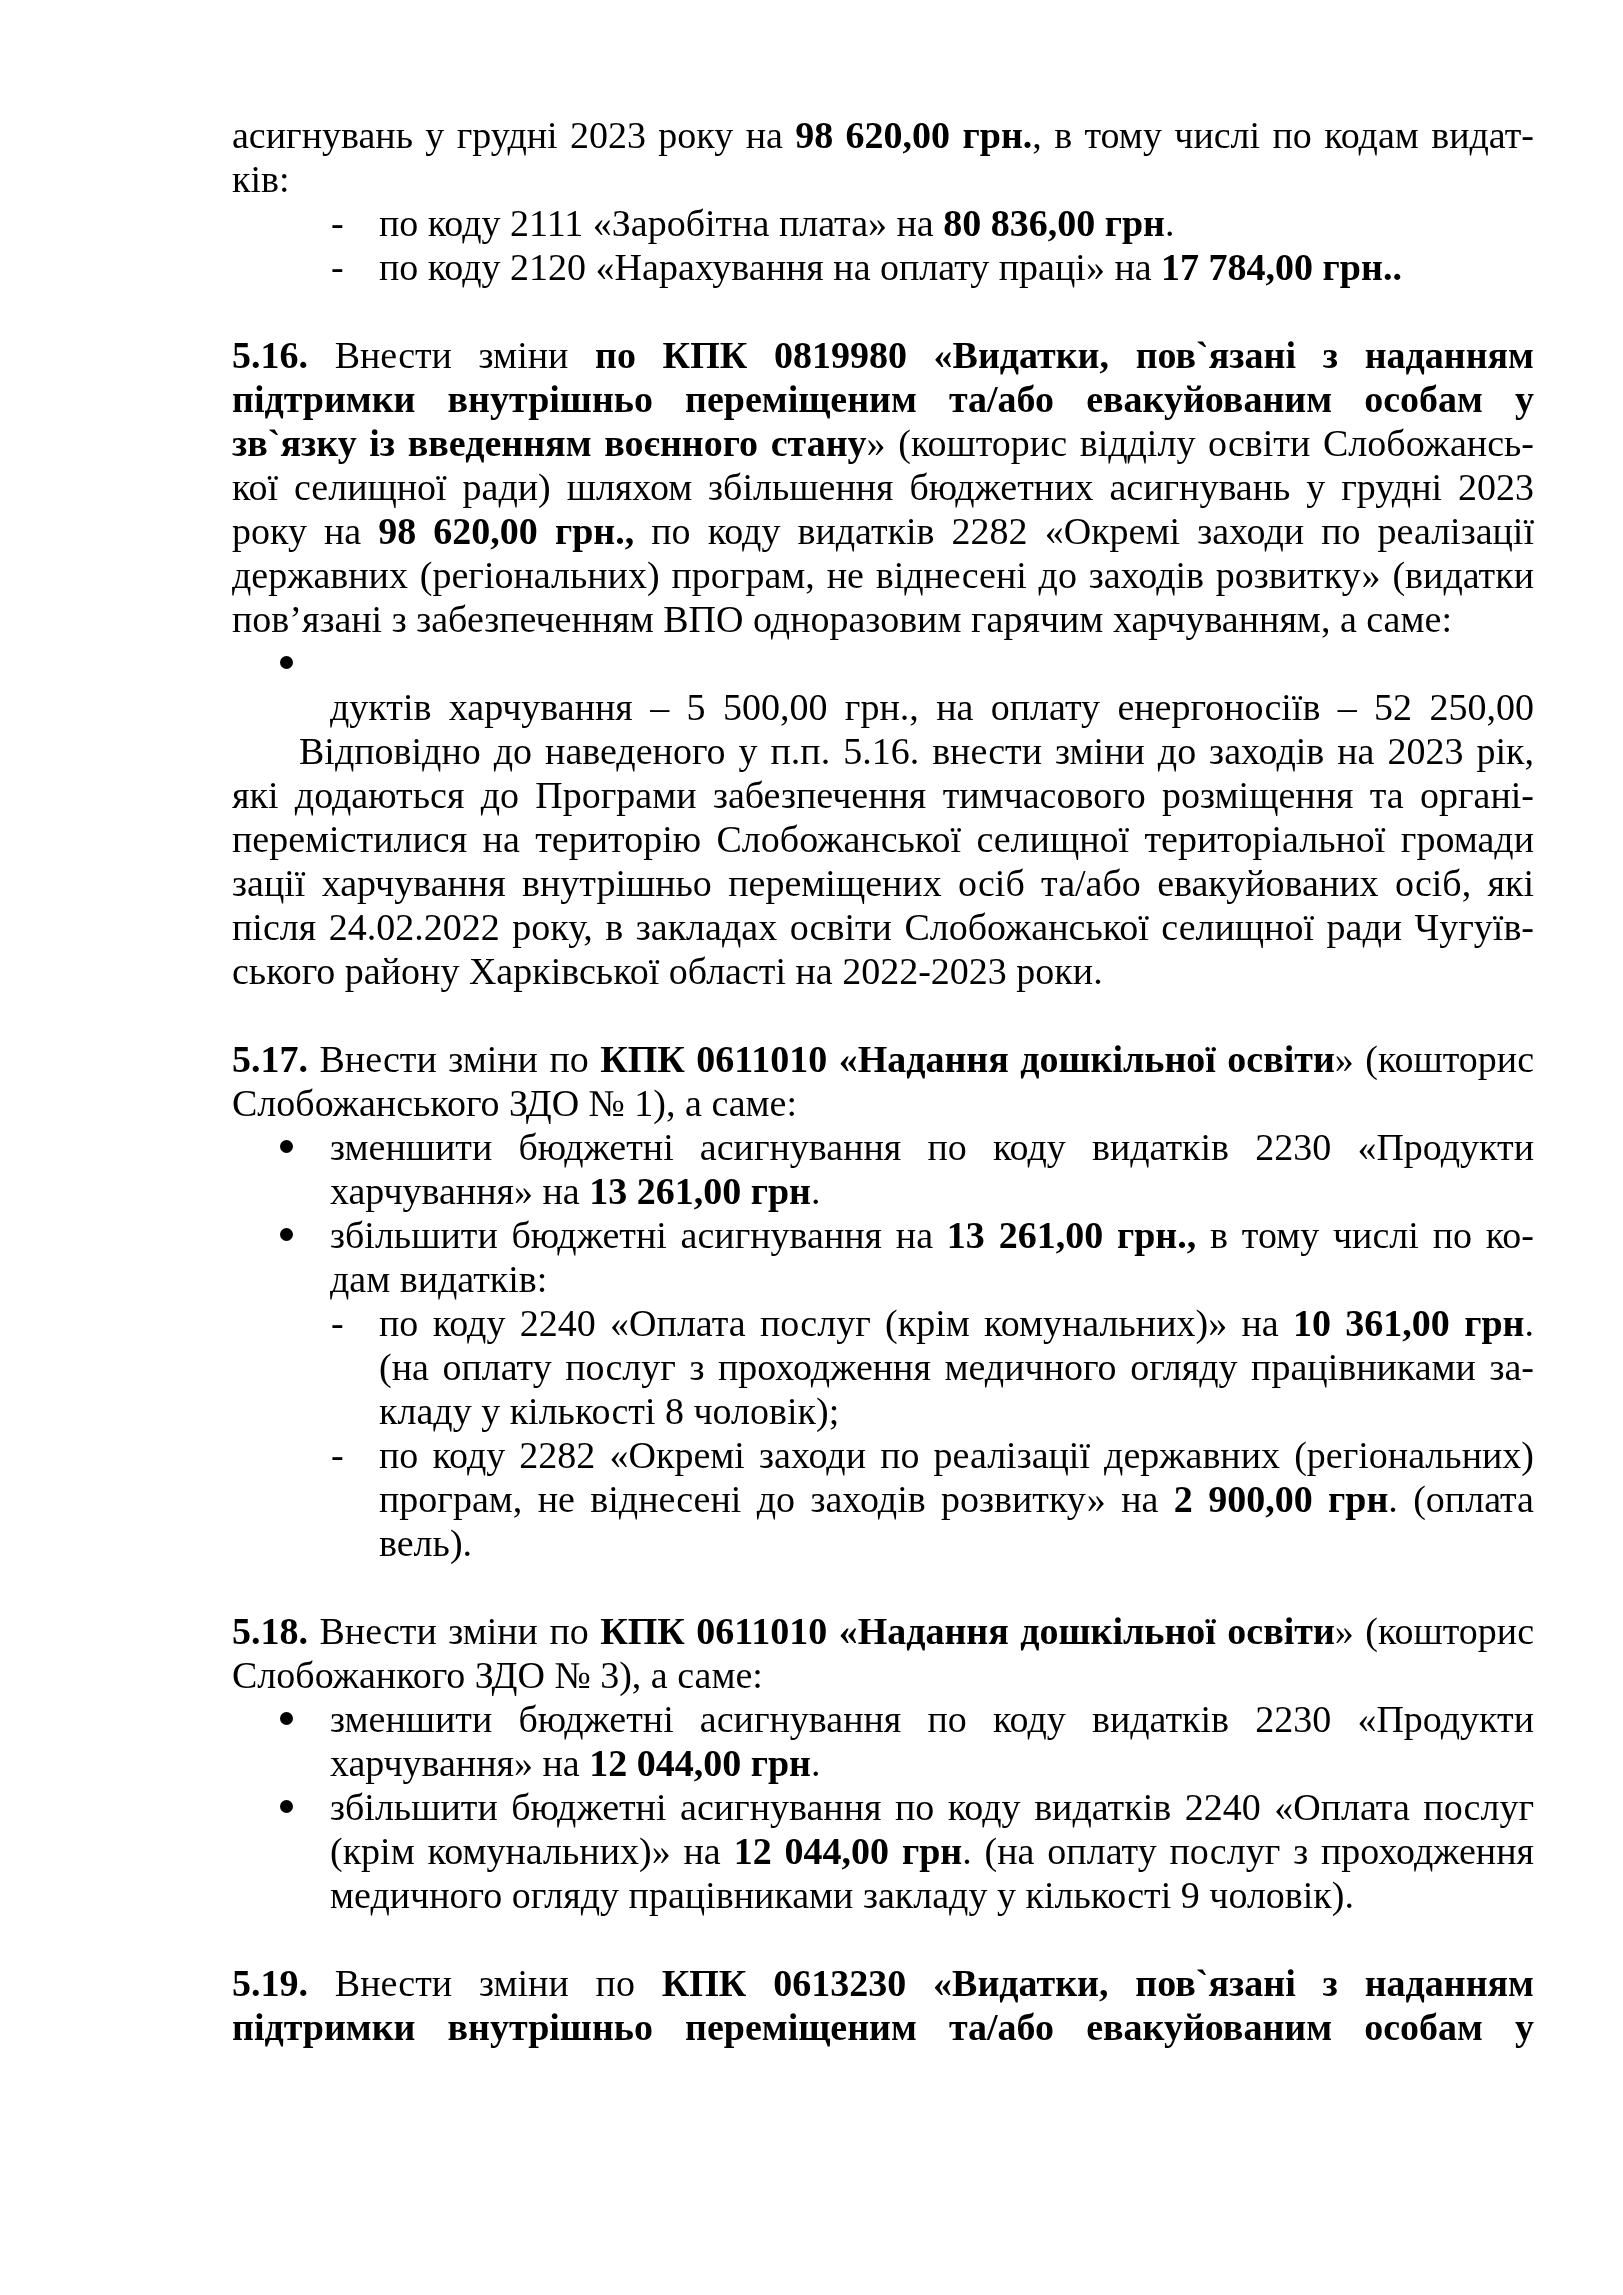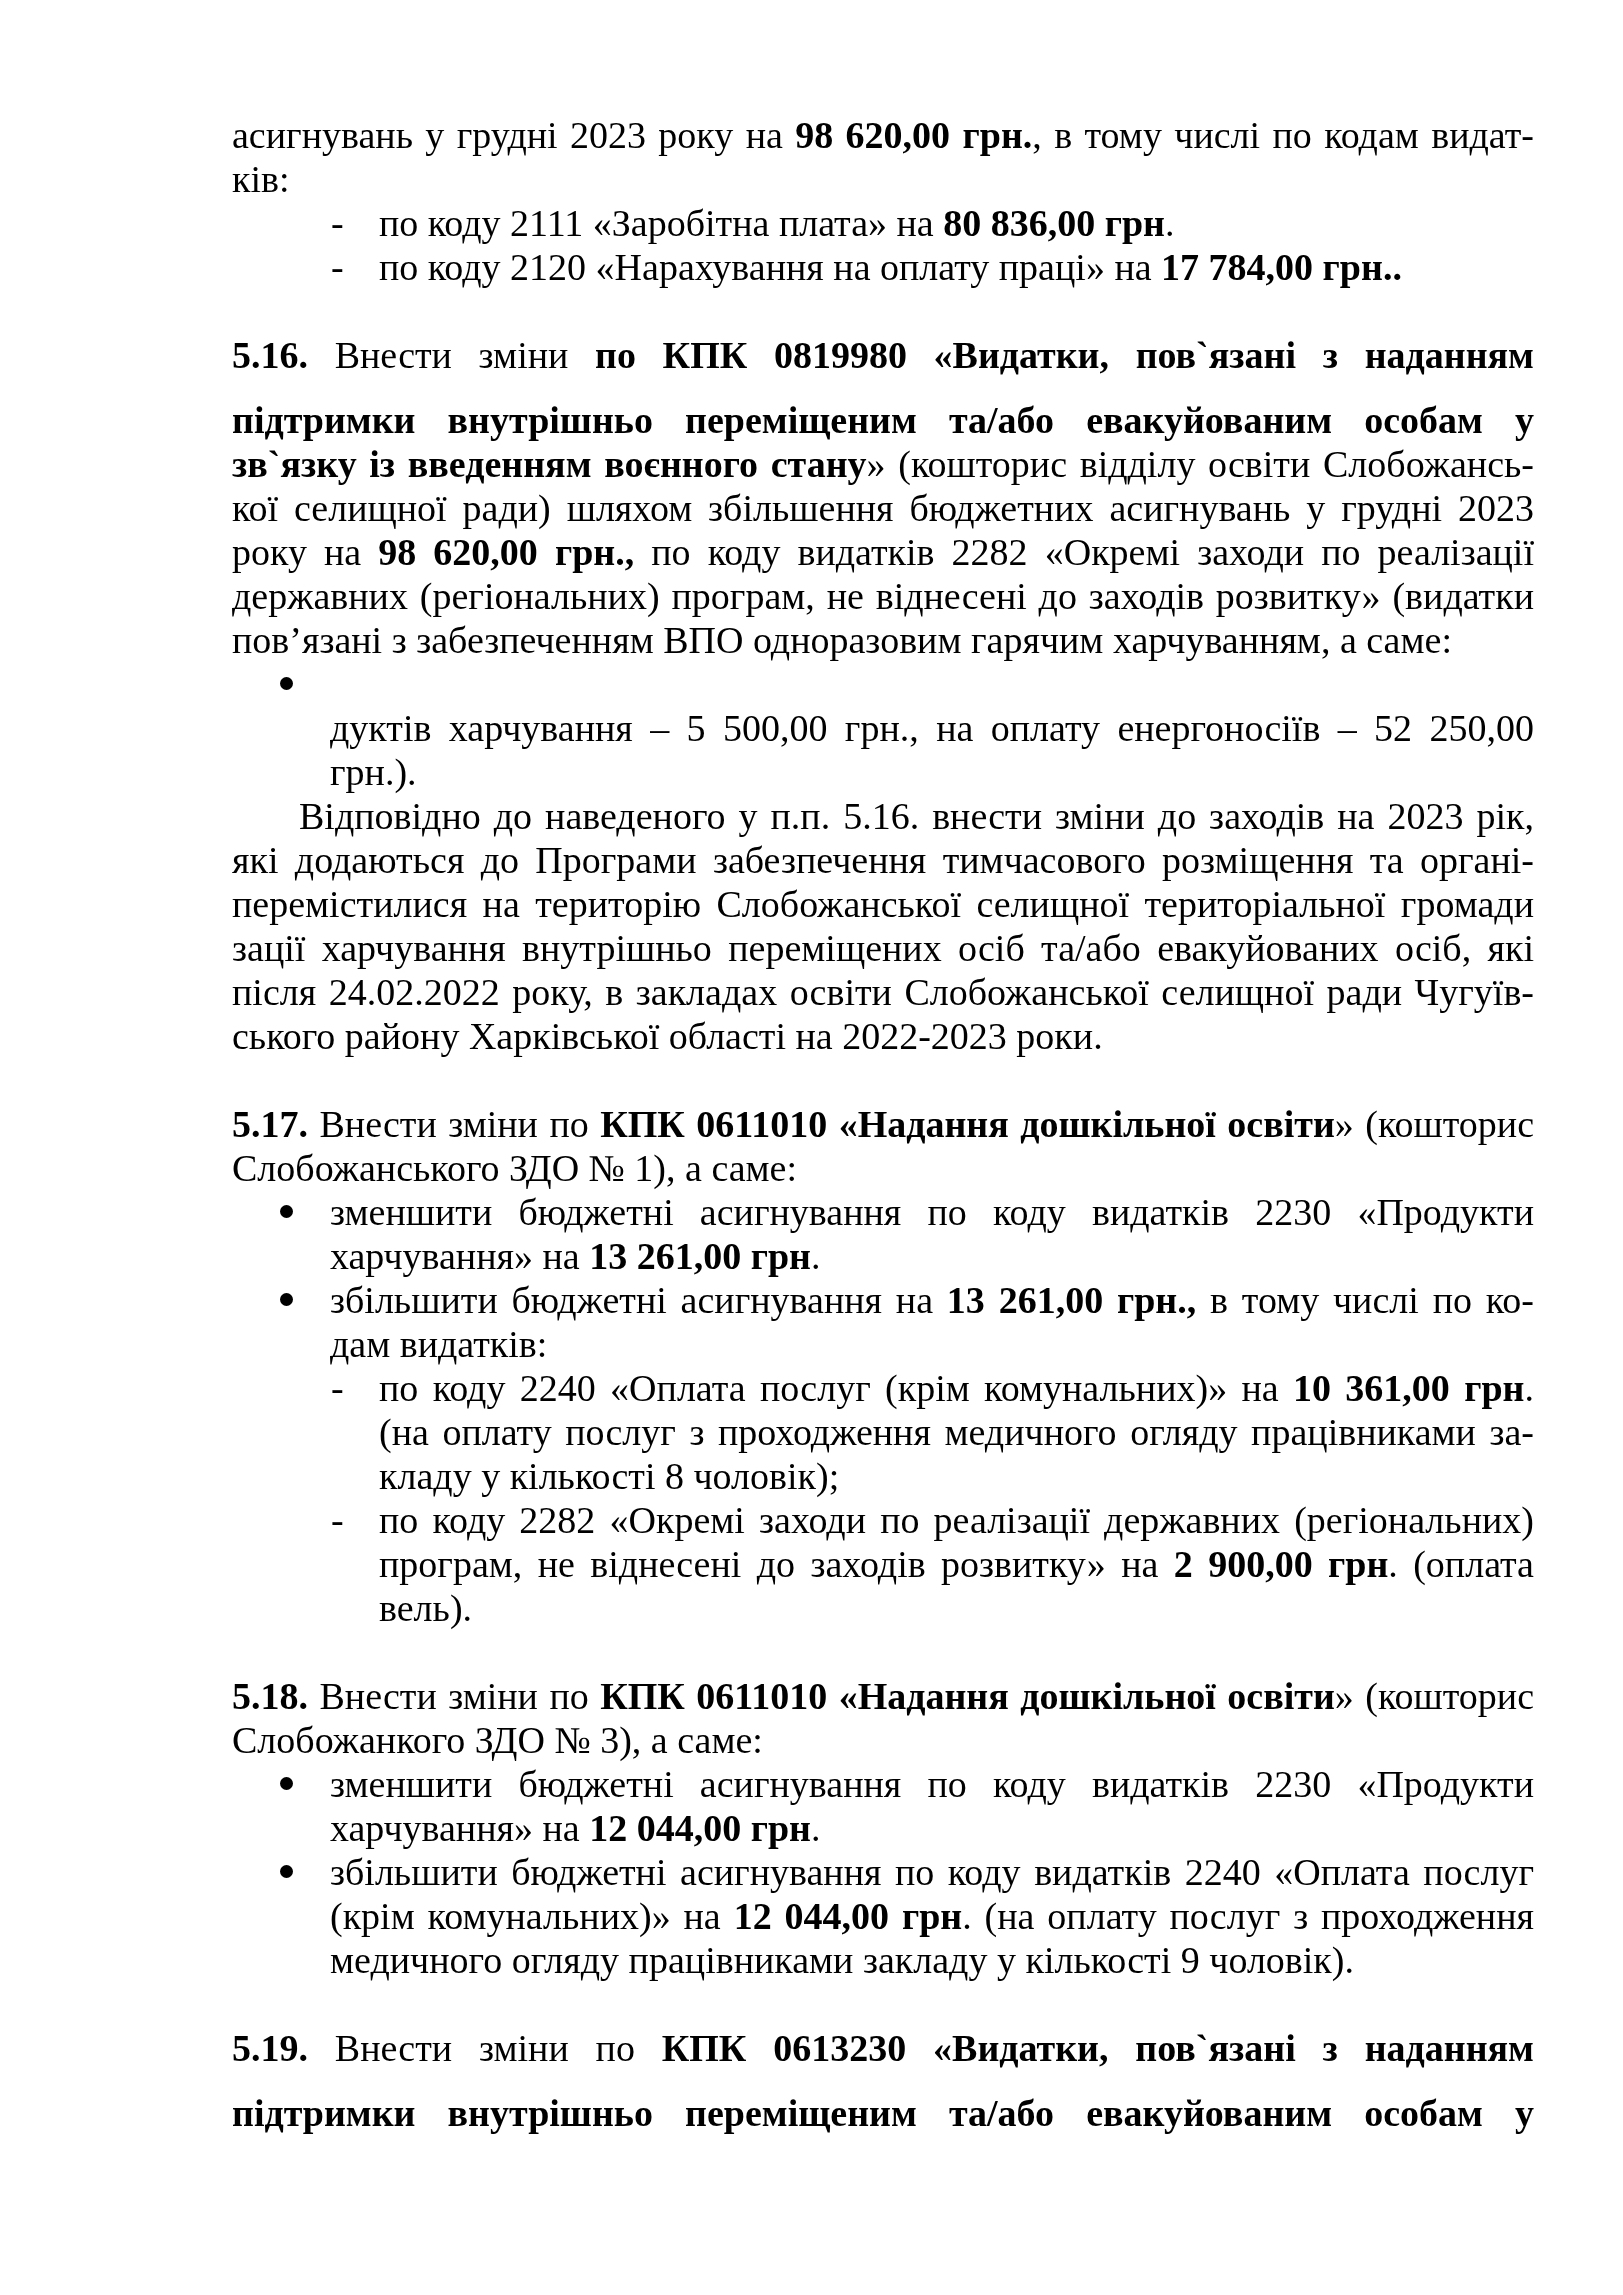--- a/index.html
+++ b/index.html
@@ -5,21 +5,21 @@
   html, body { margin: 0; padding: 0; background: #ffffff; }
   body { width: 1623px; height: 2295px; position: relative; overflow: hidden; }
   .page {
     position: absolute; left: 232px; top: 113px; width: 1302px;
     font-family: "Liberation Serif", "DejaVu Serif", serif;
     font-size: 38px; line-height: 44px; color: #000000;
   }
   .ln { display: block; height: 44px; white-space: nowrap; text-align: justify; text-align-last: justify; }
   .ln.last { text-align-last: left; }
   .blank { height: 44px; }
-  b, .b { font-weight: bold; margin-top: 21px; }
+  b, .b { font-weight: bold; }
   .indent-first { padding-left: 67px; }
   .dash-item { position: relative; padding-left: 147px; }
   .dash-item .mk { position: absolute; left: 99px; top: 0; }
   .bul-item { position: relative; padding-left: 98px; }
   .bul-item .mk { position: absolute; left: 48px; top: 15px; width: 13px; height: 13px; border-radius: 50%; background: #000; }
   .sub { padding-left: 147px; }
   .sub-b { padding-left: 98px; }
 </style>
 </head>
 <body>
@@ -39,21 +39,20 @@
     <span class="ln b">підтримки внутрішньо переміщеним та/або евакуйованим особам у</span>
     <span class="ln"><b>зв`язку із введенням воєнного стану</b><span>» (кошторис відділу освіти Слобожансь-</span></span>
     <span class="ln">кої селищної ради) шляхом збільшення бюджетних асигнувань у грудні 2023</span>
     <span class="ln"><span>року на </span><b>98 620,00 грн.,</b><span> по коду видатків 2282 «Окремі заходи по реалізації</span></span>
     <span class="ln">державних (регіональних) програм, не віднесені до заходів розвитку» (видатки</span>
     <span class="ln last">пов’язані з забезпеченням ВПО одноразовим гарячим харчуванням, а саме:</span>
 
     <div>
       <span class="ln bul-item"><span class="mk"></span></span>
       <span class="ln sub-b">дуктів харчування – 5 500,00 грн., на оплату енергоносіїв – 52 250,00</span>
-      <span class="ln last sub-b">грн.).</span>
     </div>
 
     <div>
       <span class="ln indent-first">Відповідно до наведеного у п.п. 5.16. внести зміни до заходів на 2023 рік,</span>
       <span class="ln">які додаються до Програми забезпечення тимчасового розміщення та органі-</span>
       <span class="ln">перемістилися на територію Слобожанської селищної територіальної громади</span>
       <span class="ln">зації харчування внутрішньо переміщених осіб та/або евакуйованих осіб, які</span>
       <span class="ln">після 24.02.2022 року, в закладах освіти Слобожанської селищної ради Чугуїв-</span>
       <span class="ln last">ського району Харківської області на 2022-2023 роки.</span>
     </div>

